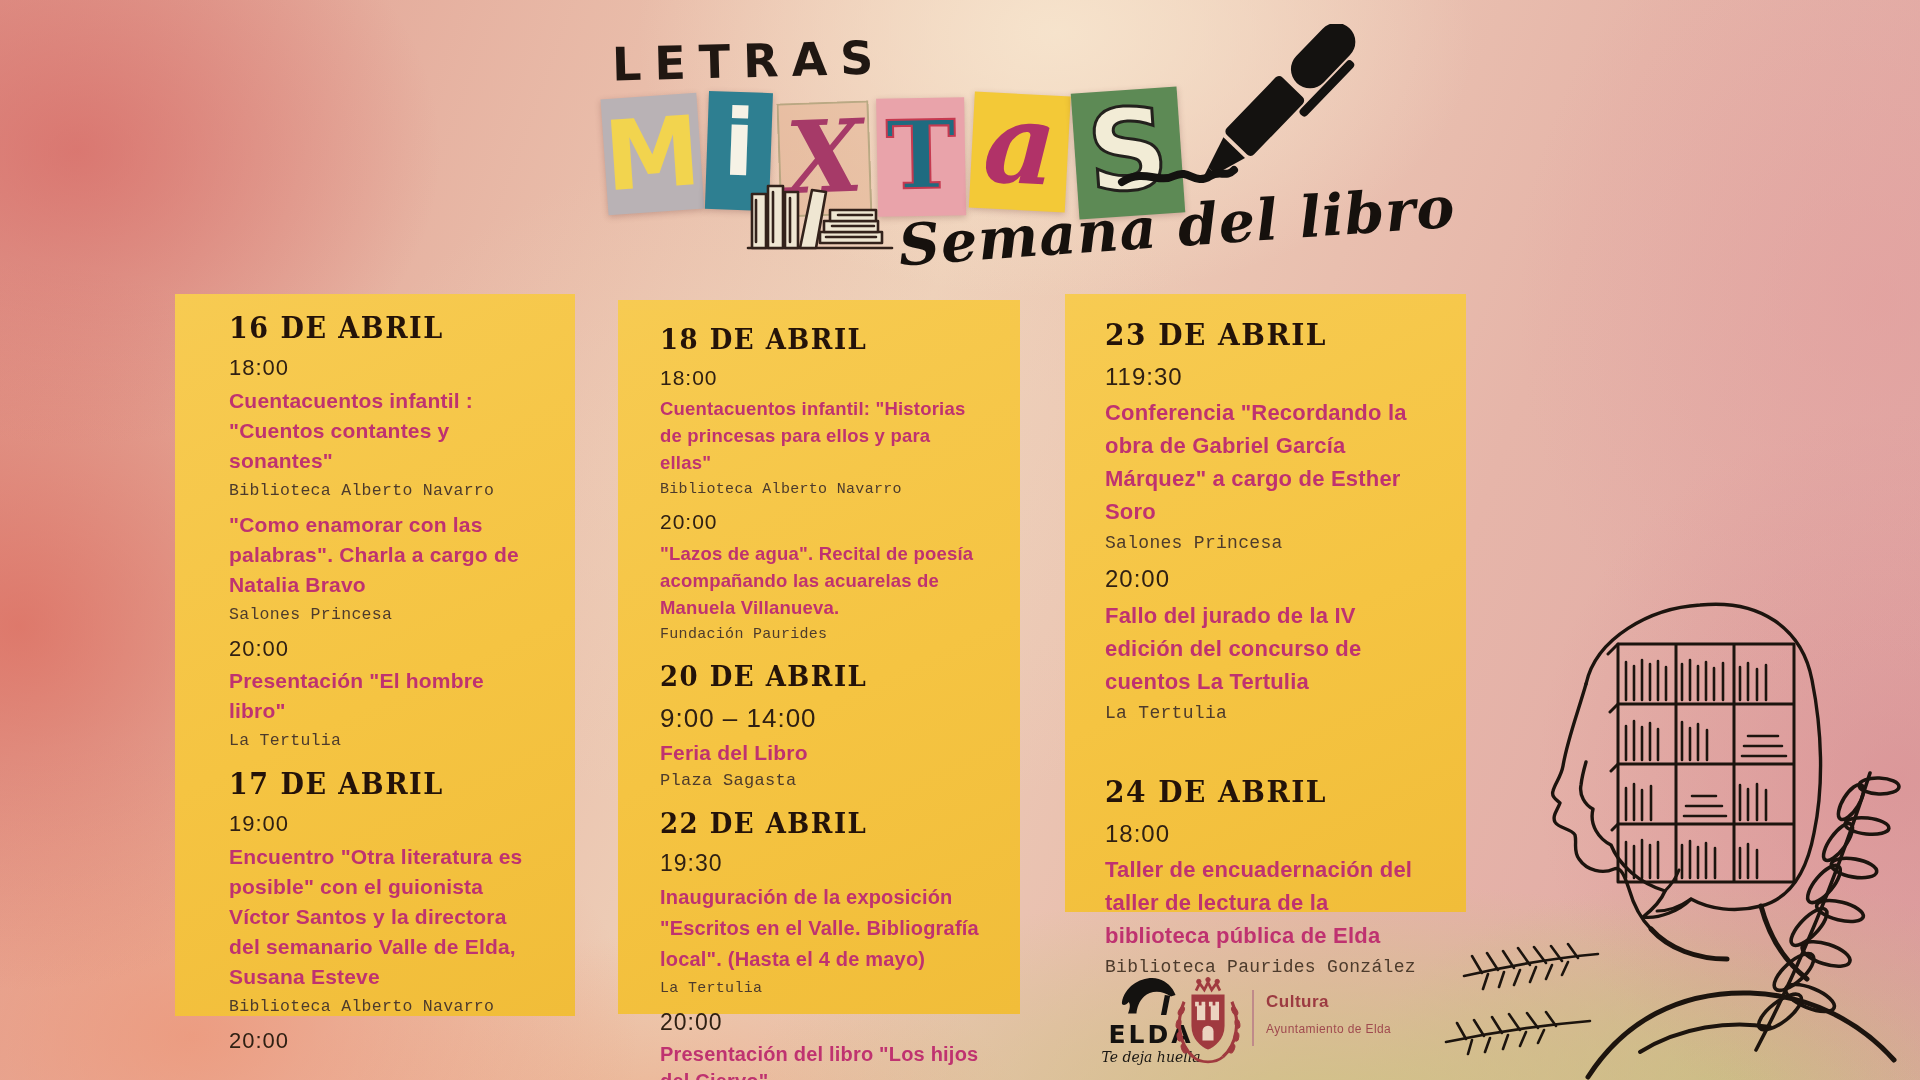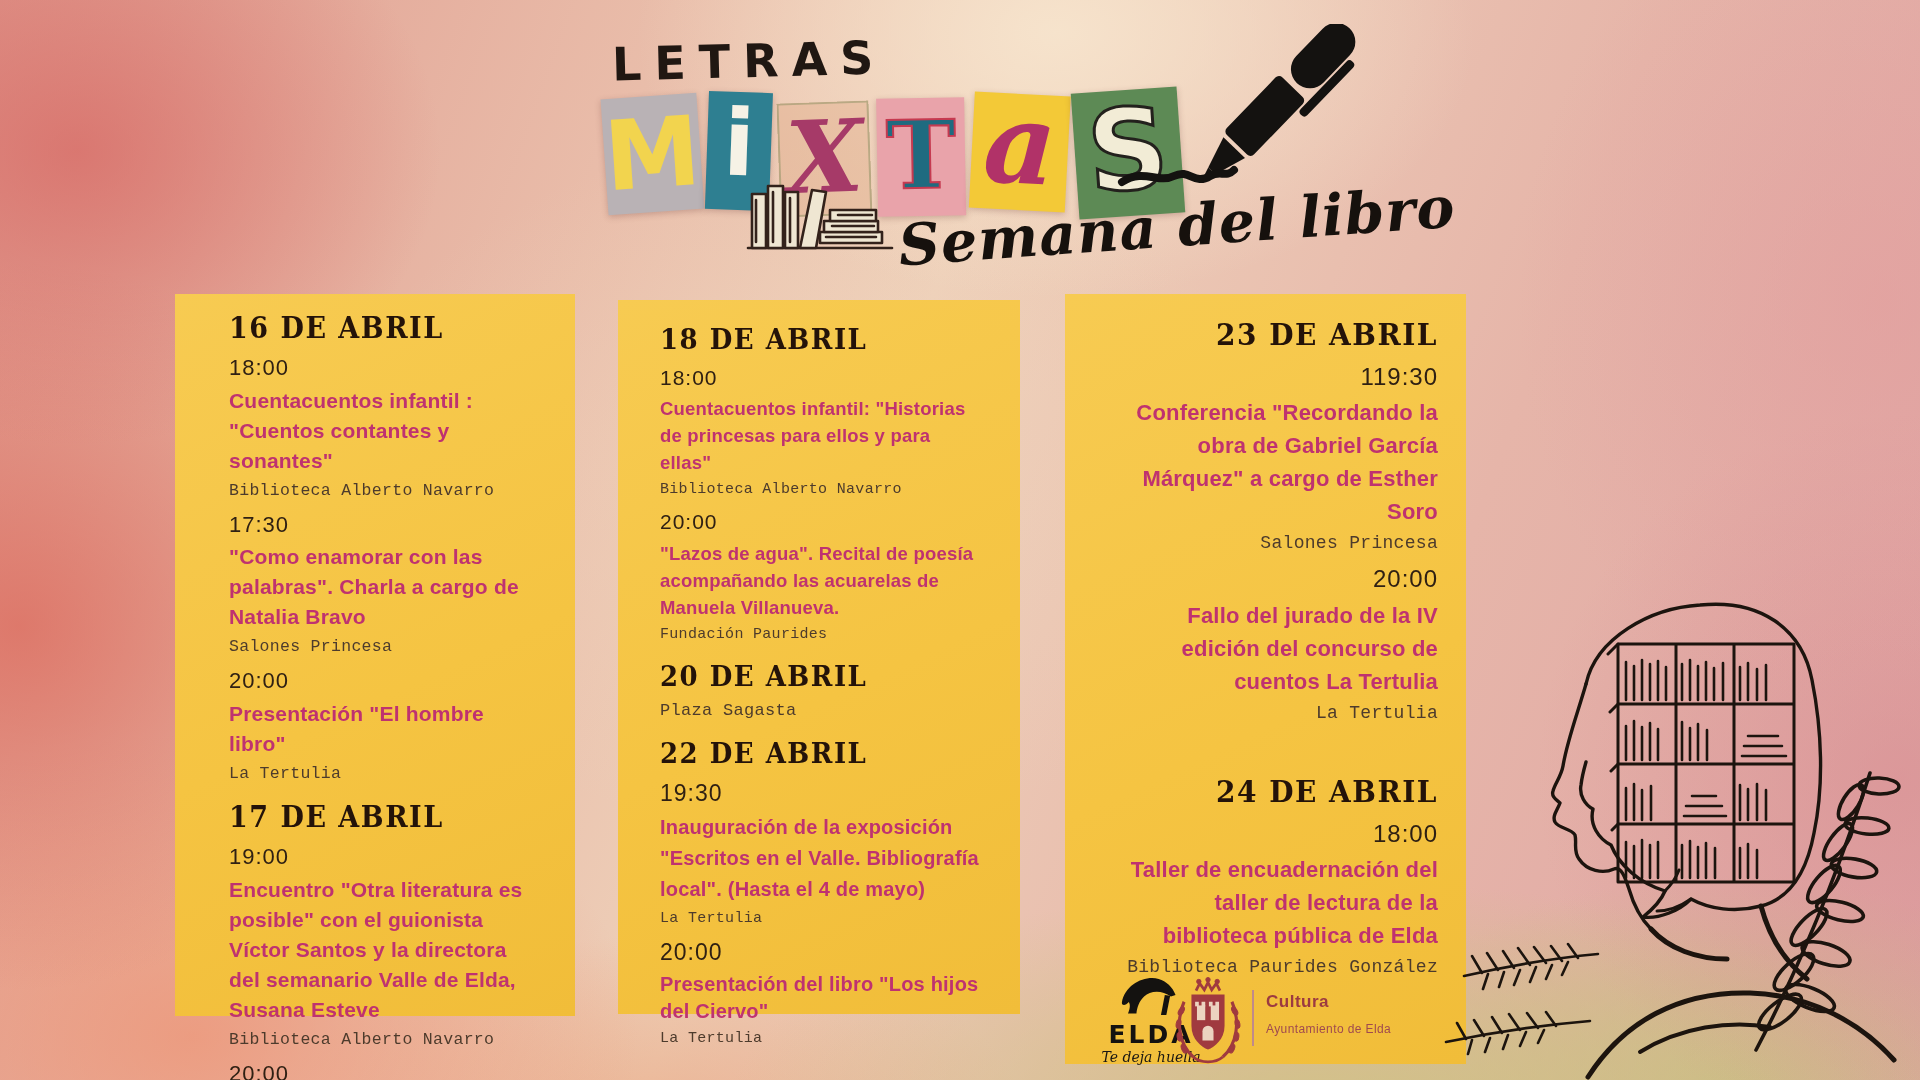--- a/index.html
+++ b/index.html
@@ -39,21 +39,21 @@
   .subtitle{position:absolute;left:898px;top:192px;font-family:"DejaVu Serif",serif;
     font-style:italic;font-weight:bold;font-size:57px;color:#16110d;transform:rotate(-4deg);
     letter-spacing:1px;}
   .books-icon{position:absolute;left:742px;top:176px;}
   .pen-icon{position:absolute;left:1106px;top:24px;}
   
   .card{position:absolute;background:linear-gradient(155deg,#f7cb52 0%,#f5c442 55%,#f1bd39 100%);
     box-sizing:border-box;}
   .c1{left:175px;top:294px;width:400px;height:722px;padding:18px 42px 14px 54px;}
   .c2{left:618px;top:300px;width:402px;height:714px;padding:24px 41px 14px 42px;}
-  .c3{left:1065px;top:294px;width:401px;height:770px;padding:24px 28px 14px 40px;text-align:right;}
+  .c3{left:1065px;top:294px;width:401px;height:618px;padding:24px 28px 14px 40px;}
   .c1{--t:22px;--ti:21px;--til:30px;--v:16.5px;--d:27px;}
   .c2{--t:21px;--ti:18.5px;--til:27px;--v:15px;--d:26px;}
   .c3{--t:24px;--ti:22px;--til:33px;--v:18px;--d:28px;}
   .date{font-family:"DejaVu Serif",serif;font-weight:bold;text-transform:uppercase;
     color:#241309;letter-spacing:1.5px;font-size:var(--d);margin:18px 0 10px;transform:scaleY(1.08);transform-origin:left;}
   .date.first{margin-top:0;}
   .date.gap-top{margin-top:52px;}
   .event{margin-bottom:10px;}
   .time{font-size:var(--t);color:#2f2013;letter-spacing:1px;margin-bottom:3px;line-height:1.35;}
   .etitle{font-size:var(--ti);line-height:var(--til);color:#bf3270;font-weight:bold;letter-spacing:.2px;}
@@ -113,21 +113,20 @@
   </svg>
 
   <section class="card c1">
     <h2 class="date first">16 de Abril</h2>
     <div class="event">
       <div class="time">18:00</div>
       <div class="etitle">Cuentacuentos infantil : "Cuentos contantes y sonantes"</div>
       <div class="venue">Biblioteca Alberto Navarro</div>
     </div>
     <div class="event">
-      <div class="time">17:30</div>
       <div class="etitle">"Como enamorar con las palabras". Charla a cargo de Natalia Bravo</div>
       <div class="venue">Salones Princesa</div>
     </div>
     <div class="event">
       <div class="time">20:00</div>
       <div class="etitle">Presentación "El hombre libro"</div>
       <div class="venue">La Tertulia</div>
     </div>
     <h2 class="date">17 de Abril</h2>
     <div class="event">
@@ -148,20 +147,22 @@
       <div class="etitle">Cuentacuentos infantil: "Historias de princesas para ellos y para ellas"</div>
       <div class="venue">Biblioteca Alberto Navarro</div>
     </div>
     <div class="event">
       <div class="time">20:00</div>
       <div class="etitle">"Lazos de agua". Recital de poesía acompañando las acuarelas de Manuela Villanueva.</div>
       <div class="venue">Fundación Paurides</div>
     </div>
     <h2 class="date">20 de Abril</h2>
     <div class="event">
+      <div class="time" style="font-size:26px;">9:00 – 14:00</div>
+      <div class="etitle" style="font-size:21px;">Feria del Libro</div>
       <div class="venue" style="font-size:17px;">Plaza Sagasta</div>
     </div>
     <h2 class="date">22 de Abril</h2>
     <div class="event">
       <div class="time" style="font-size:23px;">19:30</div>
       <div class="etitle" style="font-size:20px;line-height:31px;">Inauguración de la exposición "Escritos en el Valle. Bibliografía local". (Hasta el 4 de mayo)</div>
       <div class="venue">La Tertulia</div>
     </div>
     <div class="event">
       <div class="time" style="font-size:23px;">20:00</div>

